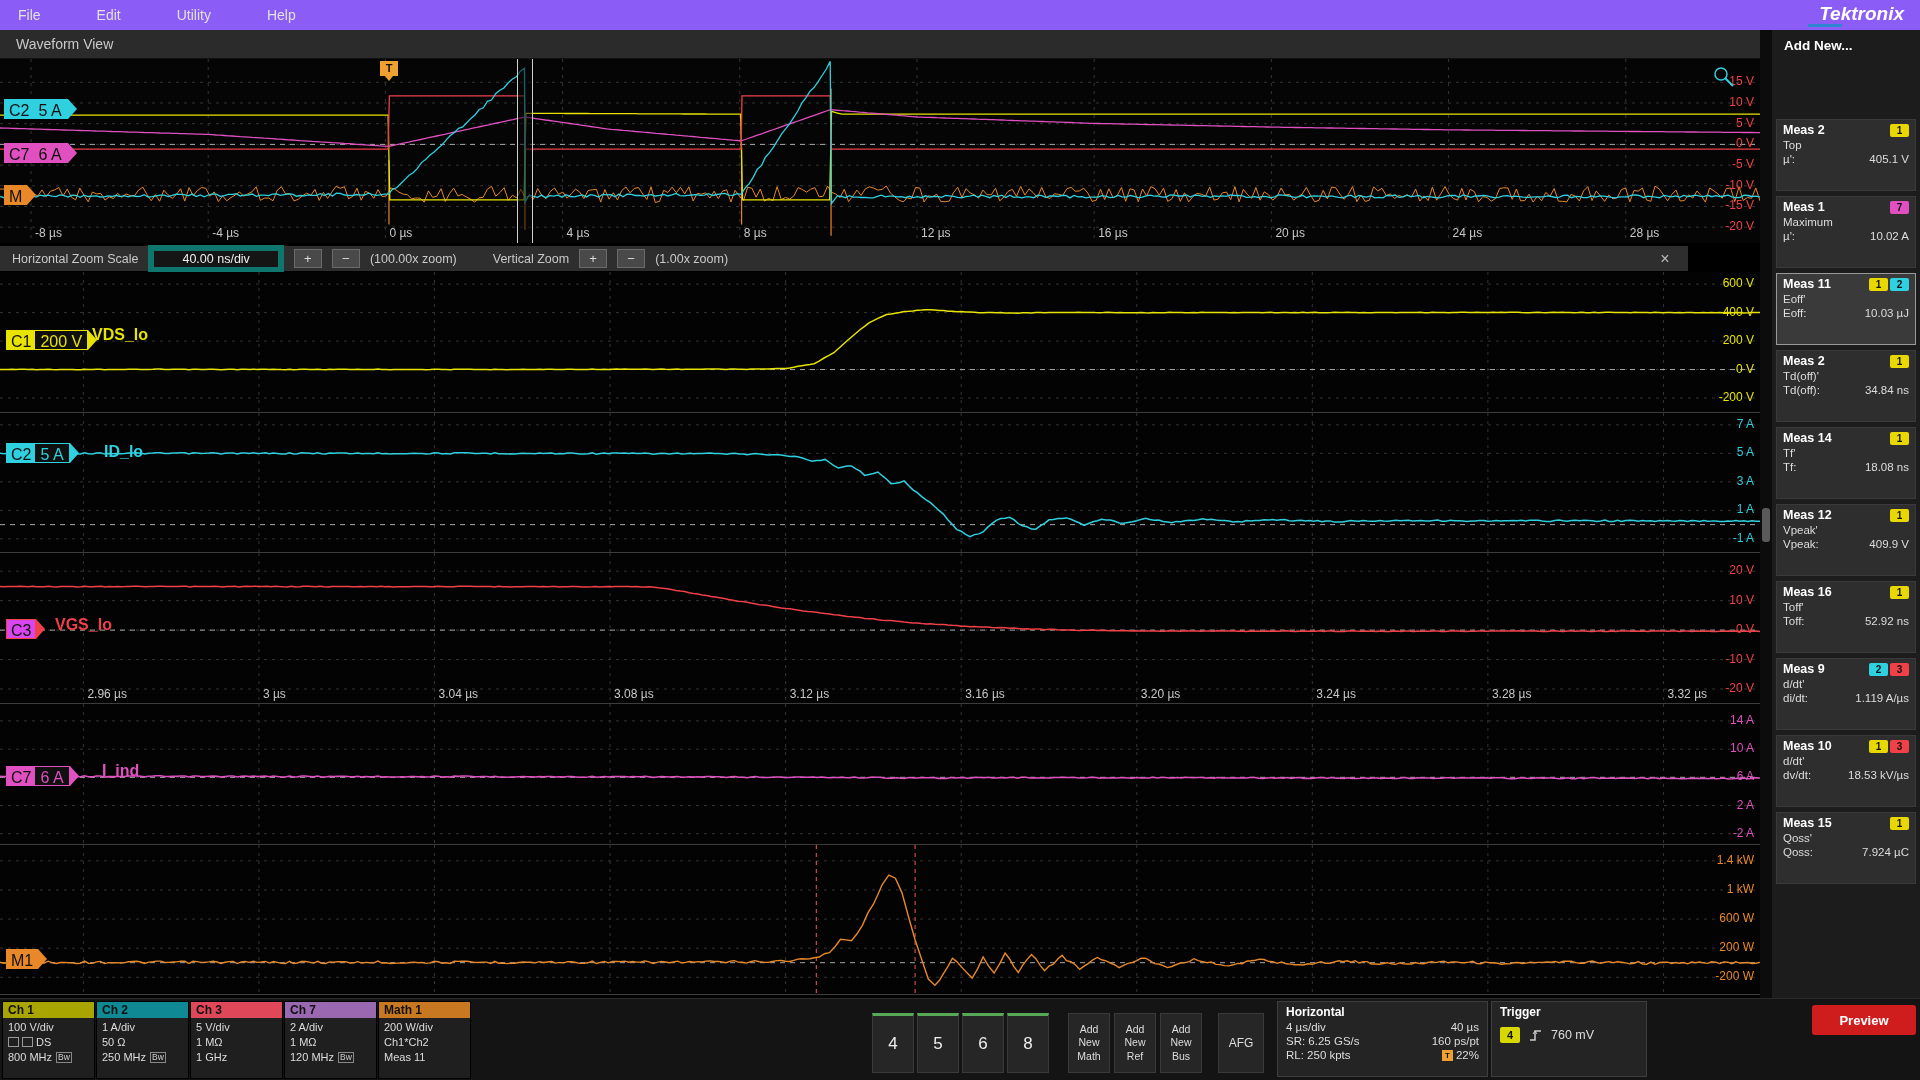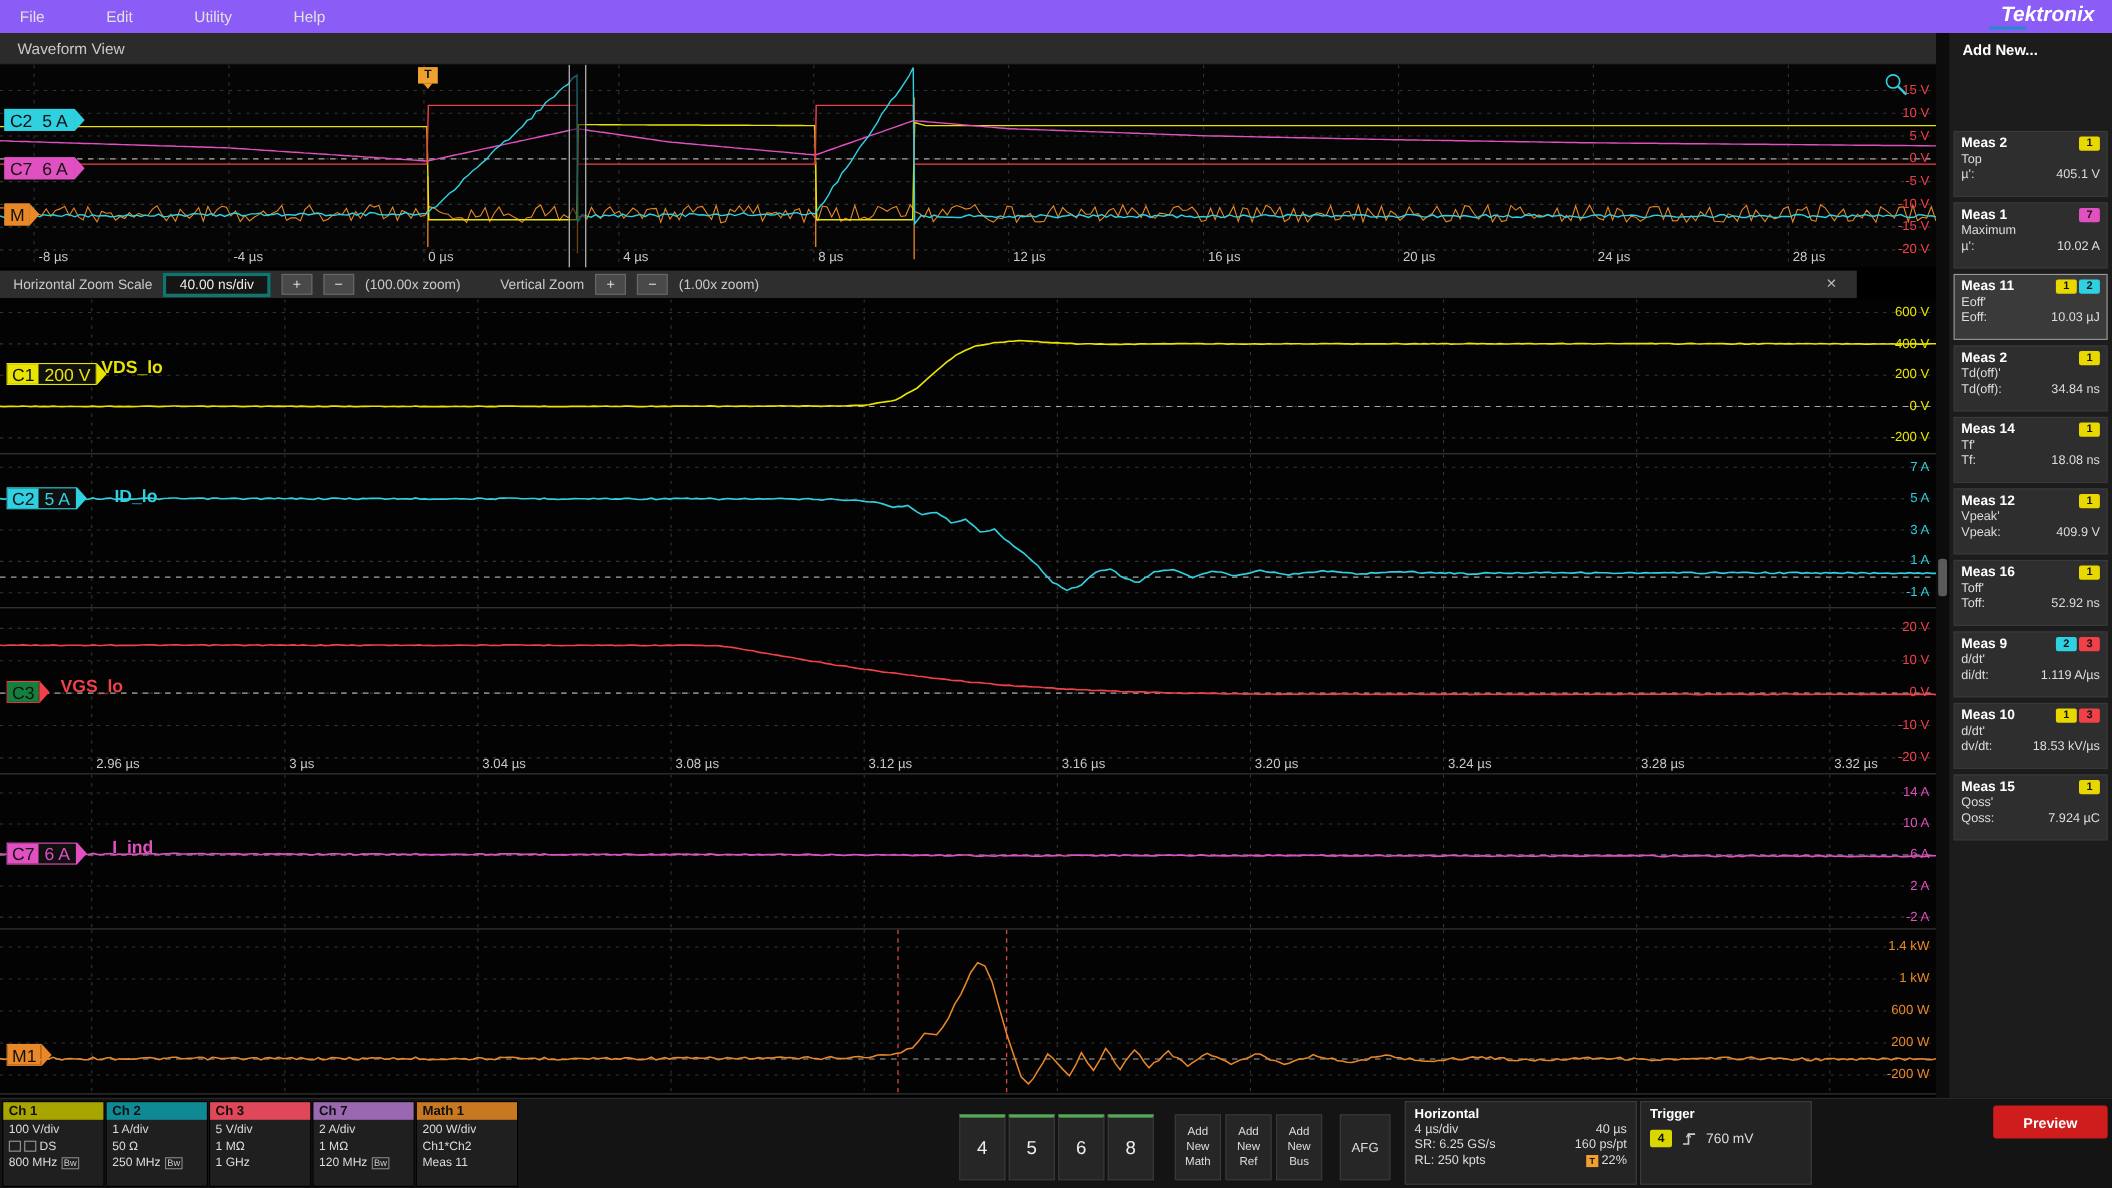--- a/index.html
+++ b/index.html
@@ -31,41 +31,41 @@
            font-size:11px;text-align:center;line-height:15px;z-index:6;}
   .tmarker::after{content:"";position:absolute;left:5px;top:15px;border-left:4px solid transparent;
                   border-right:4px solid transparent;border-top:5px solid #f0a030;}
   .zoomcol{position:absolute;top:0;height:184px;width:14px;background:rgba(8,8,8,0.55);
            border-left:1px solid #d0d0d0;border-right:1px solid #d0d0d0;z-index:4;}
   .ov-zoomicon{position:absolute;right:48px;top:6px;z-index:6;}
   
   .zoombar{position:absolute;left:0;top:246px;width:1688px;height:25px;background:#2e2e2e;
            display:flex;align-items:center;gap:10px;padding:0 12px;box-sizing:border-box;
            font-size:12.5px;color:#c9c9c9;}
-  .zb-value{background:#151515;border:3px solid #0f766e;padding:1px 12px;color:#eee;}
+  .zb-value{background:#151515;border:6px solid #0f766e;padding:1px 28px;color:#eee;}
   .zb-btn{width:26px;height:17px;background:#494949;border:1px solid #6a6a6a;color:#ddd;
           display:flex;align-items:center;justify-content:center;font-size:13px;}
   .zb-close{margin-left:auto;color:#bbb;font-size:16px;width:22px;text-align:center;}
   
   .mainplot{position:absolute;left:0;top:272px;width:1760px;height:723px;background:#030303;}
   .section{position:relative;width:1760px;border-bottom:1px solid #3c3c3c;box-sizing:border-box;overflow:hidden;}
   
   .splitter{position:absolute;left:1760px;top:30px;width:12px;height:968px;background:#0c0c0c;}
   .splitter .handle{position:absolute;left:2px;top:478px;width:8px;height:34px;background:#5a5a5a;border-radius:3px;}
   
   .sidebar{position:absolute;left:1772px;top:30px;width:148px;height:968px;background:#1c1c1c;
            box-sizing:border-box;padding:4px 4px 0 4px;}
   .sb-title{font-size:13.5px;font-weight:bold;color:#fff;padding:4px 0 8px 8px;}
   .sb-grid{display:flex;flex-wrap:wrap;gap:5px;}
   .sb-btn{background:#2f2f2f;border:1px solid #6e6e6e;border-radius:2px;color:#e9e9e9;font-size:12px;
           display:flex;align-items:center;justify-content:center;text-align:center;width:66px;
           min-height:28px;box-sizing:border-box;padding:2px;line-height:1.15;}
   .meas-list{margin-top:58px;display:flex;flex-direction:column;gap:5px;}
   .meas-row{background:#2e2e2e;border:1px solid #3a3a3a;padding:3px 6px;font-size:11.5px;color:#ddd;
-            height:60px;box-sizing:border-box;}
+            height:72px;box-sizing:border-box;}
   .meas-row.selected{background:#3a3a3a;border-color:#999;}
   .meas-head{display:flex;align-items:center;font-size:12.5px;font-weight:bold;color:#fff;}
   .meas-badges{margin-left:auto;display:flex;gap:2px;}
   .mbadge{min-width:15px;height:13px;border-radius:2px;color:#111;font-size:10px;font-weight:bold;
           text-align:center;line-height:13px;padding:0 2px;}
   .meas-l1{margin-top:2px;}
   .meas-l2{display:flex;margin-top:2px;}
   .meas-v{margin-left:auto;}
   
   .bottombar{position:absolute;left:0;top:998px;width:1920px;height:82px;background:#141414;border-top:1px solid #2a2a2a;}
@@ -306,21 +306,21 @@
         <div class="time-label" style="left: 438.514px; top: 134px;">3.04 µs</div>
         <div class="time-label" style="left: 614.075px; top: 134px;">3.08 µs</div>
         <div class="time-label" style="left: 789.636px; top: 134px;">3.12 µs</div>
         <div class="time-label" style="left: 965.197px; top: 134px;">3.16 µs</div>
         <div class="time-label" style="left: 1140.76px; top: 134px;">3.20 µs</div>
         <div class="time-label" style="left: 1316.32px; top: 134px;">3.24 µs</div>
         <div class="time-label" style="left: 1491.88px; top: 134px;">3.28 µs</div>
         <div class="time-label" style="left: 1667.44px; top: 134px;">3.32 µs</div>
         <div class="ch-badge" style="left: 6px; top: 66px;">
           <span class="cells" style="border-color: rgb(240, 64, 72);">
-            <span class="lbl" style="background: #15803d;">C3</span>
+            <span class="lbl" style="background: #d946ef;">C3</span>
           </span>
           <span class="arrow" style="border-left-color: rgb(240, 64, 72);"></span>
         </div>
         <div class="trace-label" style="left: 55px; top: 63px; color: rgb(240, 64, 72);">VGS_lo</div>
       </div>
       <div class="section" style="height: 141px;">
         <svg width="1760" height="141">
           <line x1="83.39152119700799" y1="0" x2="83.39152119700799" y2="141" stroke="#343434" stroke-dasharray="3 5" stroke-width="1"></line>
           <line x1="258.9526184538659" y1="0" x2="258.9526184538659" y2="141" stroke="#343434" stroke-dasharray="3 5" stroke-width="1"></line>
           <line x1="434.5137157107238" y1="0" x2="434.5137157107238" y2="141" stroke="#343434" stroke-dasharray="3 5" stroke-width="1"></line>

